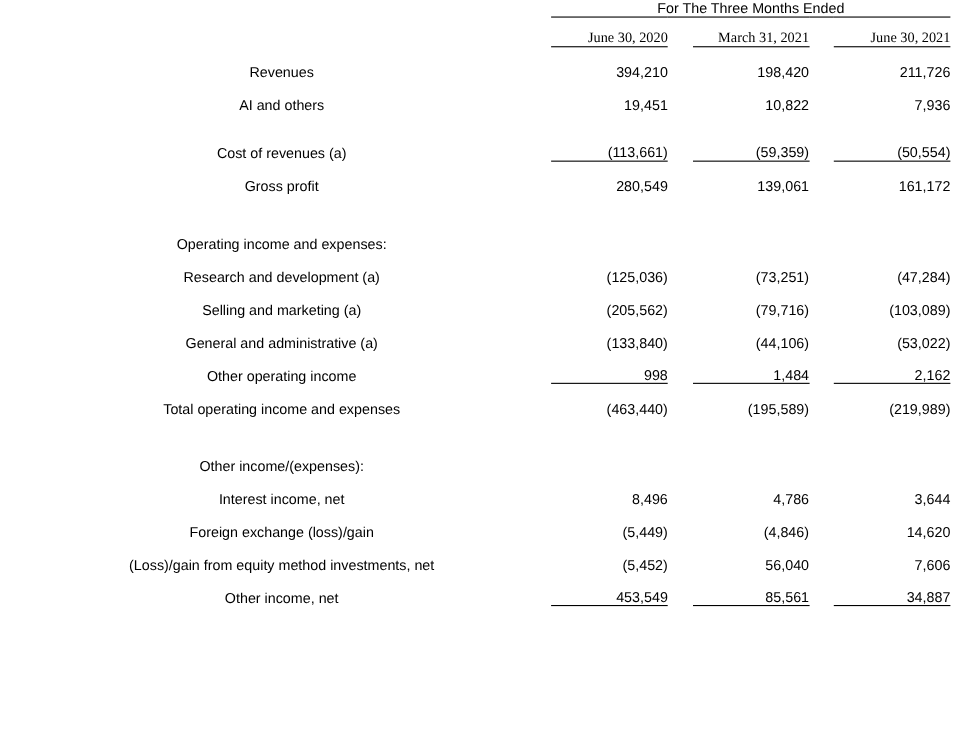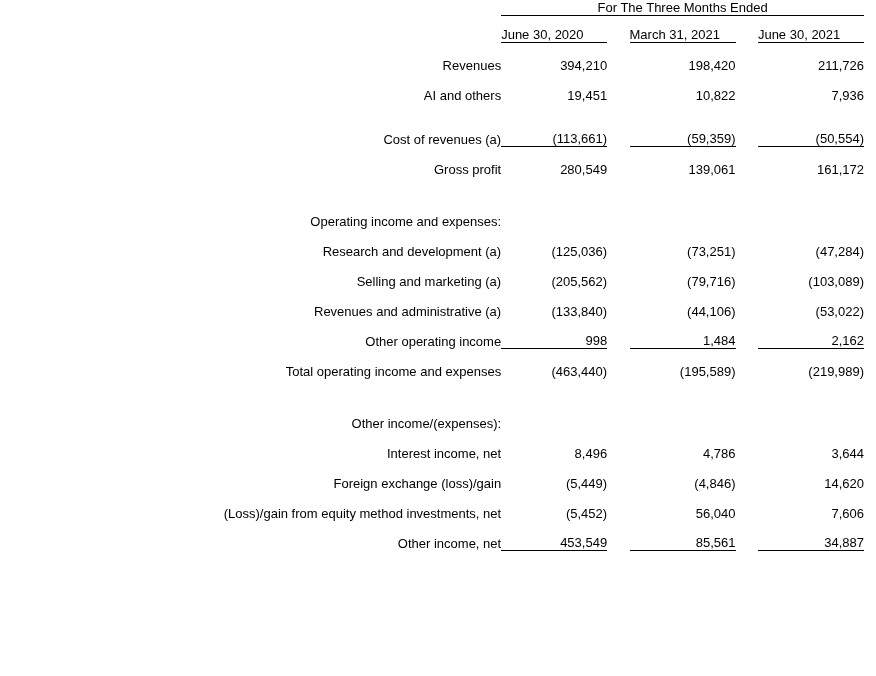--- a/index.html
+++ b/index.html
@@ -35,21 +35,21 @@
   table.fin td, table.fin th {
     padding: 0;
     vertical-align: bottom;
     font-weight: normal;
     font-size: 13px;
   }
 
   .row-h { height: 30px; }
 
   td.label {
-    text-align: right;
+    text-align: center;
     padding-left: 2px;
     white-space: nowrap;
   }
   td.num {
     text-align: right;
     padding-right: 5px;
     white-space: nowrap;
   }
   .bold { font-weight: bold; }
 
@@ -61,24 +61,25 @@
     font-size: 13px;
   }
   .underline-cell {
     border-bottom: 1px solid #000;
     margin-top: 40px;
   }
   .spacer-sm { height: 14px; }
   .spacer-md { height: 22px; }
 
   .colhdr {
-    text-align: left;
+    text-align: right;
     font-weight: bold;
     padding-bottom: 3px;
     height: 26px;
+    font-family: Liberation Serif, serif;
   }
   .rmb {
     text-align: center;
     font-weight: bold;
     height: 26px;
     padding-top: 2px;
     padding-bottom: 3px;
   }
   .numline {
     border-top: 1px solid #000;
@@ -187,21 +188,21 @@
       <tr class="row-h">
         <td class="label">Selling and marketing (a)</td>
         <td class="num">(205,562)</td>
         <td></td>
         <td class="num">(79,716)</td>
         <td></td>
         <td class="num">(103,089)</td>
       </tr>
 
       <tr class="row-h">
-        <td class="label">Revenues and administrative (a)</td>
+        <td class="label">General and administrative (a)</td>
         <td class="num">(133,840)</td>
         <td></td>
         <td class="num">(44,106)</td>
         <td></td>
         <td class="num">(53,022)</td>
       </tr>
 
       <tr class="row-h">
         <td class="label">Other operating income</td>
         <td class="num">998</td>

